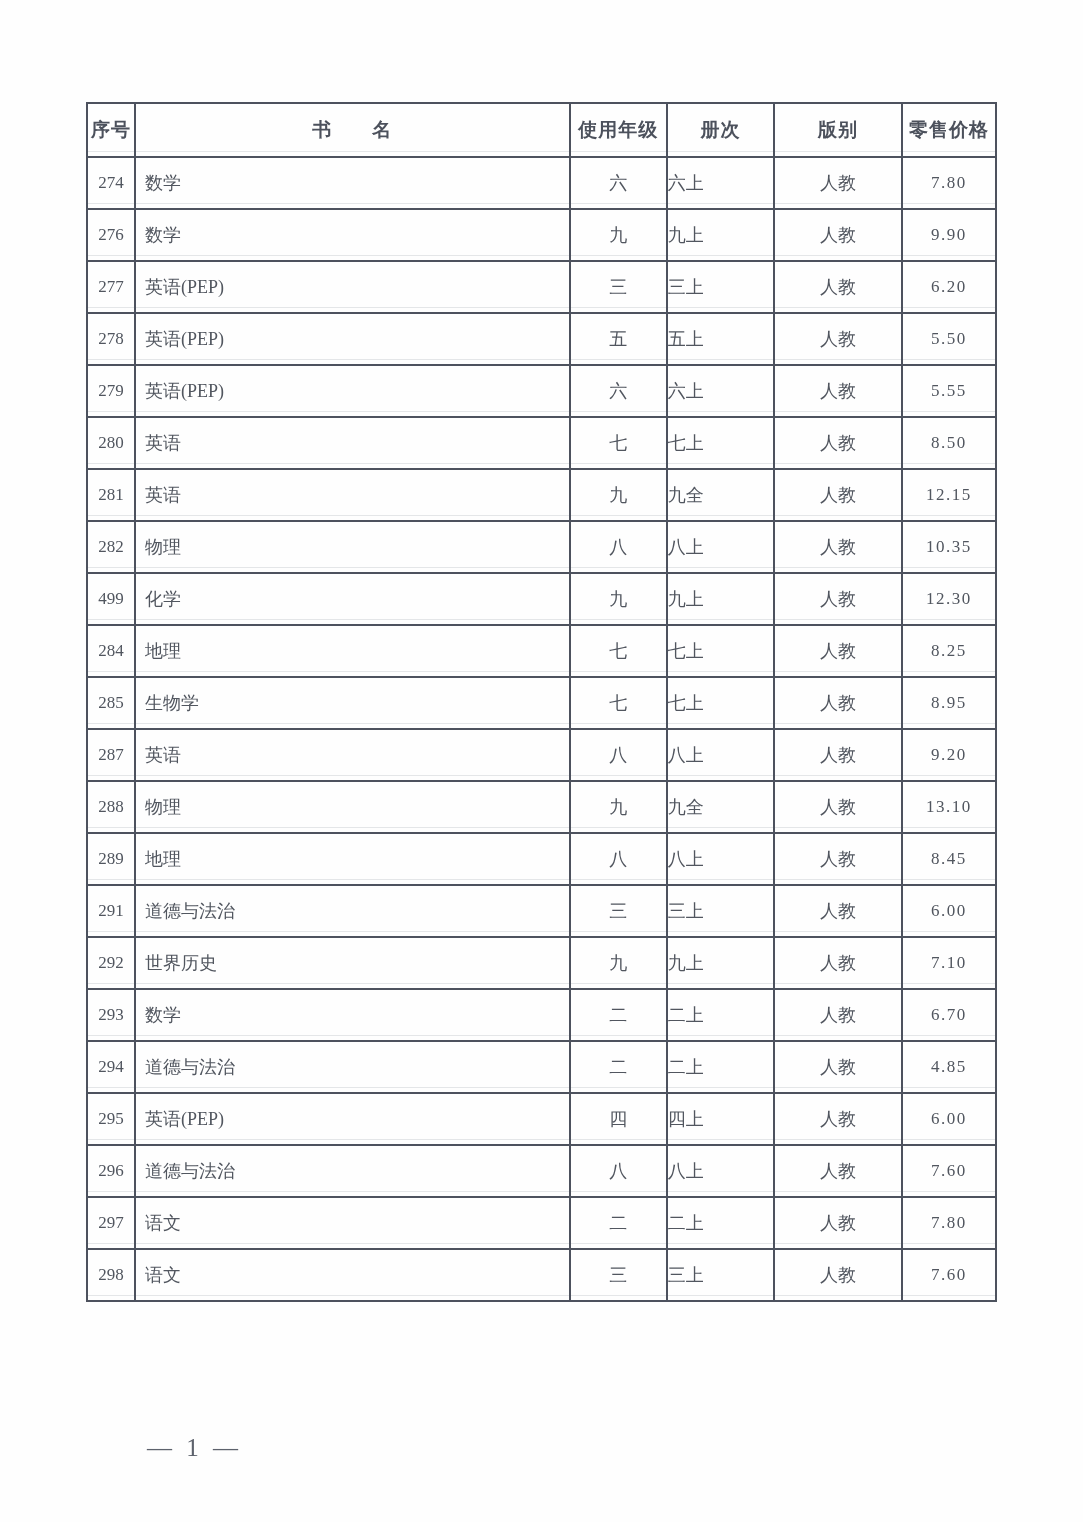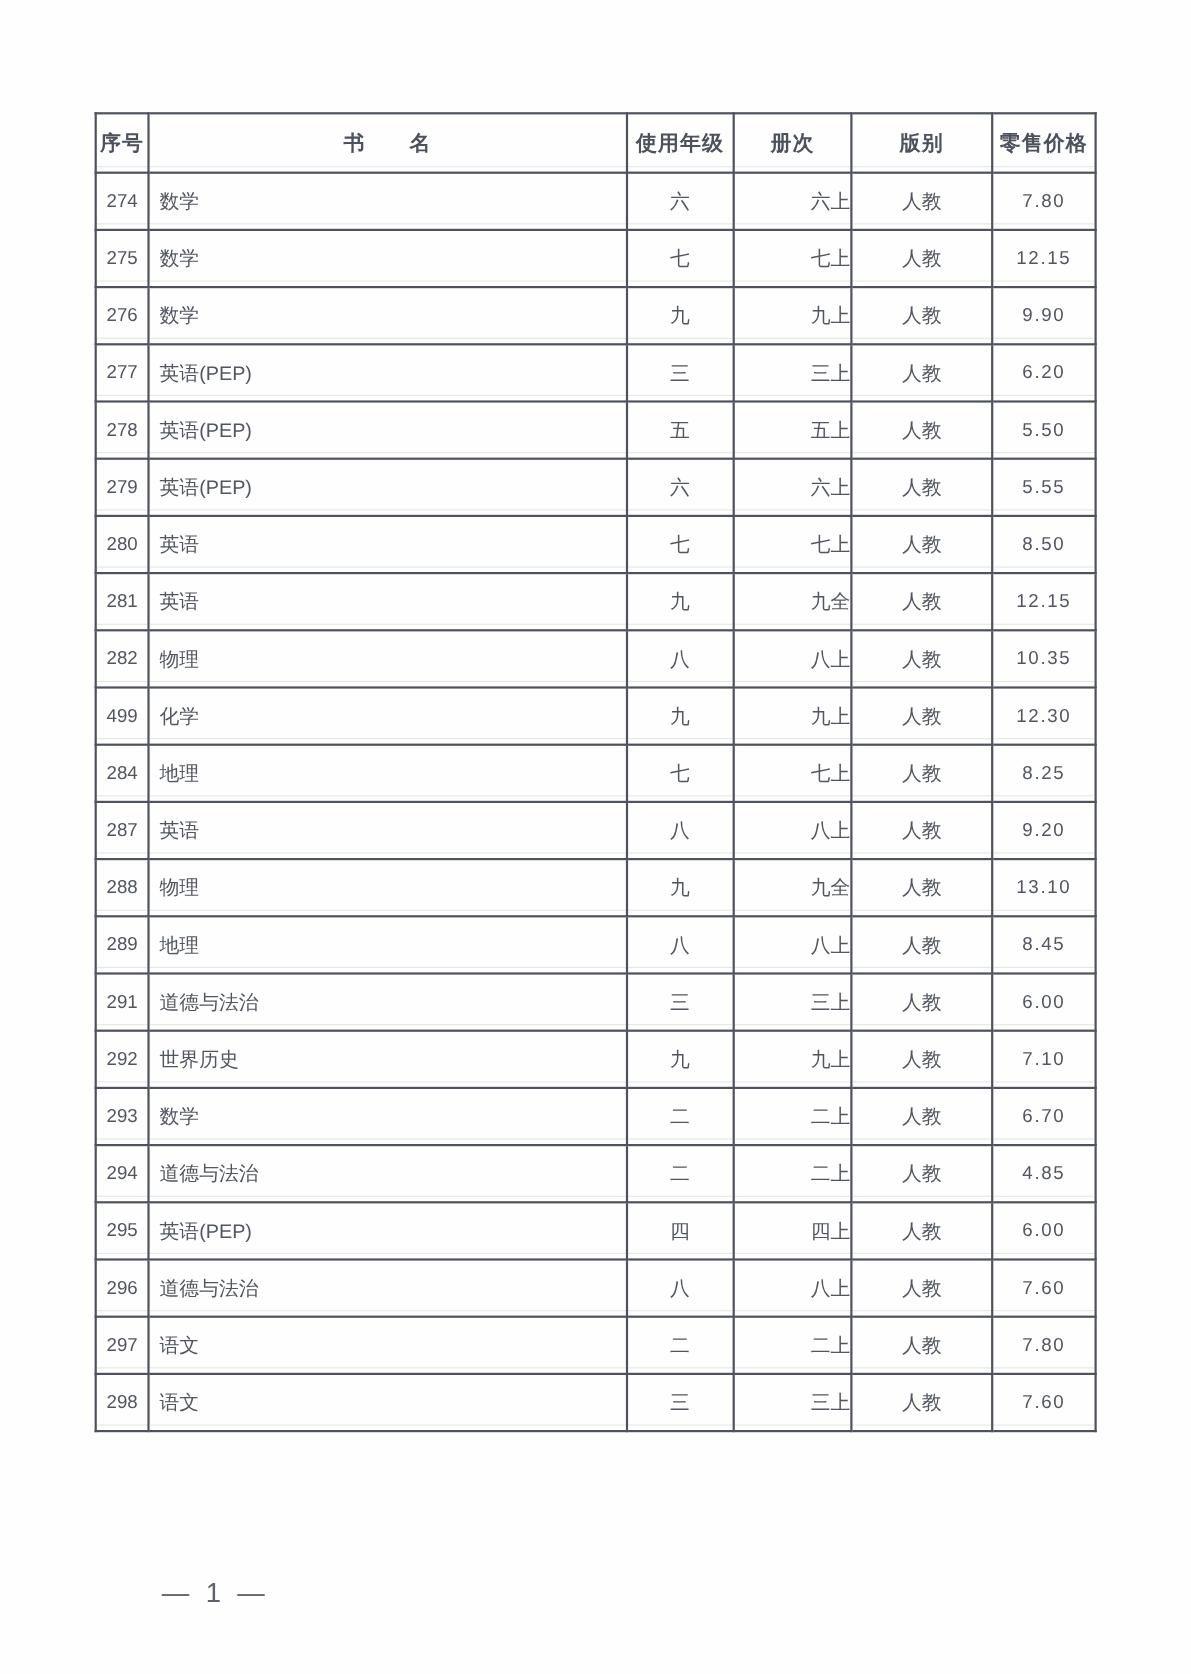--- a/index.html
+++ b/index.html
@@ -5,21 +5,21 @@
   html, body {
     margin: 0;
     padding: 0;
     background: #ffffff;
   }
   .page {
     position: relative;
     width: 1083px;
     height: 1522px;
     background: #fefefe;
-    font-family: Liberation Sans, sans-serif;
+    font-family: Liberation Serif, serif;
     color: #51565f;
     overflow: hidden;
   }
   table.price-table {
     position: absolute;
     left: 86px;
     top: 102px;
     width: 911px;
     border-collapse: collapse;
     table-layout: fixed;
@@ -51,21 +51,21 @@
     font-size: 19px;
     font-weight: bold;
     color: #4c515c;
     text-align: center;
     letter-spacing: 1px;
   }
   .c-no      { width: 47px;  text-align: center; font-size: 17px; }
   .c-title   { width: 425px; text-align: left;   font-size: 18px; }
   td.c-title { padding-left: 9px; }
   .c-grade   { width: 95px;  text-align: center; font-size: 18px; }
-  .c-volume  { width: 105px; text-align: right; font-size: 18px; }
+  .c-volume  { width: 105px; text-align: left; font-size: 18px; }
   .c-edition { width: 125px; text-align: center; font-size: 18px; }
   .c-price   { width: 92px;  text-align: center; font-size: 17px; letter-spacing: 1.5px; }
   .page-footer {
     position: absolute;
     left: 147px;
     top: 1434px;
     font-size: 25px;
     color: #5d626c;
     letter-spacing: 4px;
     white-space: nowrap;
@@ -98,28 +98,20 @@
     <tbody>
         <tr>
     <td class="c-no">274</td>
     <td class="c-title">数学</td>
     <td class="c-grade">六</td>
     <td class="c-volume">六上</td>
     <td class="c-edition">人教</td>
     <td class="c-price">7.80</td>
   </tr>
         <tr>
-    <td class="c-no">275</td>
-    <td class="c-title">数学</td>
-    <td class="c-grade">七</td>
-    <td class="c-volume">七上</td>
-    <td class="c-edition">人教</td>
-    <td class="c-price">12.15</td>
-  </tr>
-        <tr>
     <td class="c-no">276</td>
     <td class="c-title">数学</td>
     <td class="c-grade">九</td>
     <td class="c-volume">九上</td>
     <td class="c-edition">人教</td>
     <td class="c-price">9.90</td>
   </tr>
         <tr>
     <td class="c-no">277</td>
     <td class="c-title">英语(PEP)</td>
@@ -178,20 +170,28 @@
   </tr>
         <tr>
     <td class="c-no">284</td>
     <td class="c-title">地理</td>
     <td class="c-grade">七</td>
     <td class="c-volume">七上</td>
     <td class="c-edition">人教</td>
     <td class="c-price">8.25</td>
   </tr>
         <tr>
+    <td class="c-no">285</td>
+    <td class="c-title">生物学</td>
+    <td class="c-grade">七</td>
+    <td class="c-volume">七上</td>
+    <td class="c-edition">人教</td>
+    <td class="c-price">8.95</td>
+  </tr>
+        <tr>
     <td class="c-no">287</td>
     <td class="c-title">英语</td>
     <td class="c-grade">八</td>
     <td class="c-volume">八上</td>
     <td class="c-edition">人教</td>
     <td class="c-price">9.20</td>
   </tr>
         <tr>
     <td class="c-no">288</td>
     <td class="c-title">物理</td>

